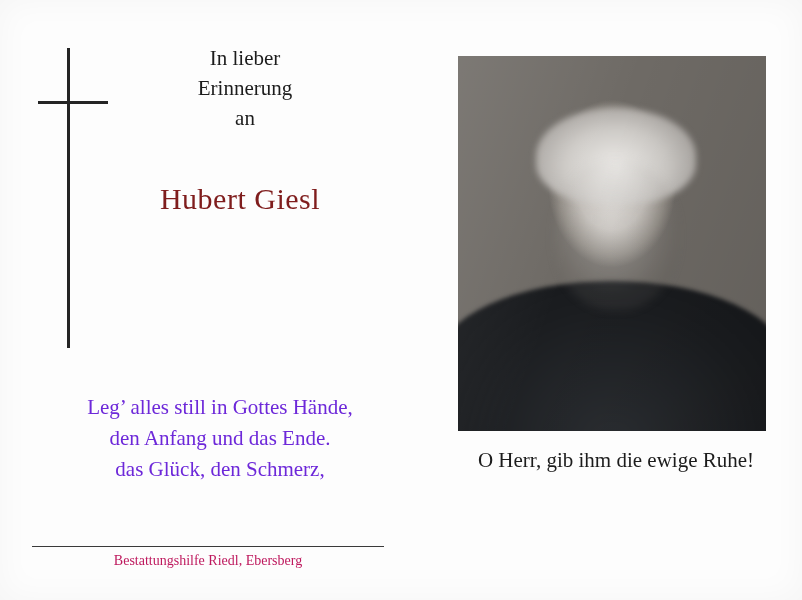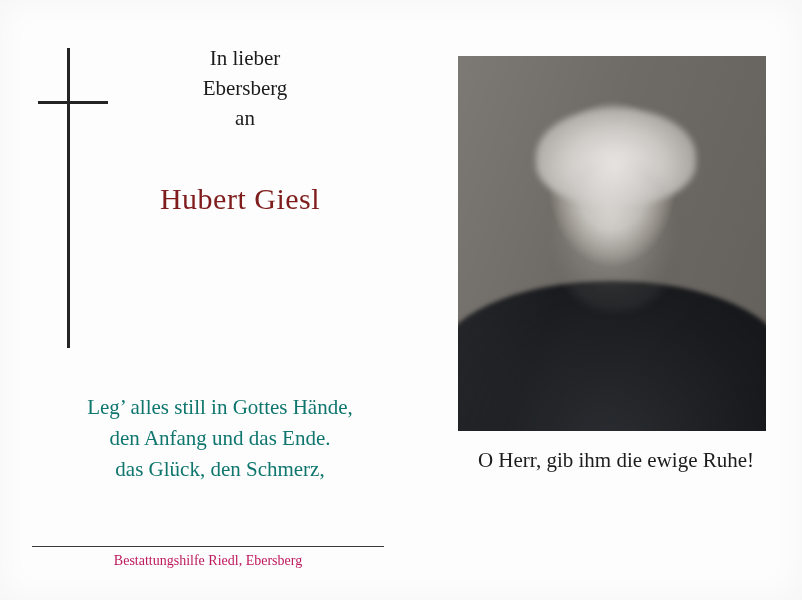--- a/index.html
+++ b/index.html
@@ -99,21 +99,21 @@
   #life-dates .symbol.cross-dagger { font-size: 17px; }
 
   #verse {
     position: absolute;
     left: 30px;
     top: 392px;
     width: 380px;
     text-align: center;
     font-size: 21px;
     line-height: 1.48;
-    color: #0f766e;
+    color: #6d28d9;
   }
   #verse div { white-space: nowrap; }
 
   
   #right-column {
     position: absolute;
     left: 430px;
     top: 0;
     width: 372px;
     height: 460px;
@@ -228,21 +228,21 @@
 
   <div id="left-column">
 
     <div id="cross">
       <div class="v-bar"></div>
       <div class="h-bar"></div>
     </div>
 
     <div id="memorial-heading">
       <div>In lieber</div>
-      <div>Ebersberg</div>
+      <div>Erinnerung</div>
       <div>an</div>
     </div>
 
     <div id="deceased-name">Hubert Giesl</div>
 
 
     <div id="verse">
       <div>Leg’ alles still in Gottes Hände,</div>
       <div>den Anfang und das Ende.</div>
       <div>das Glück, den Schmerz,</div>

